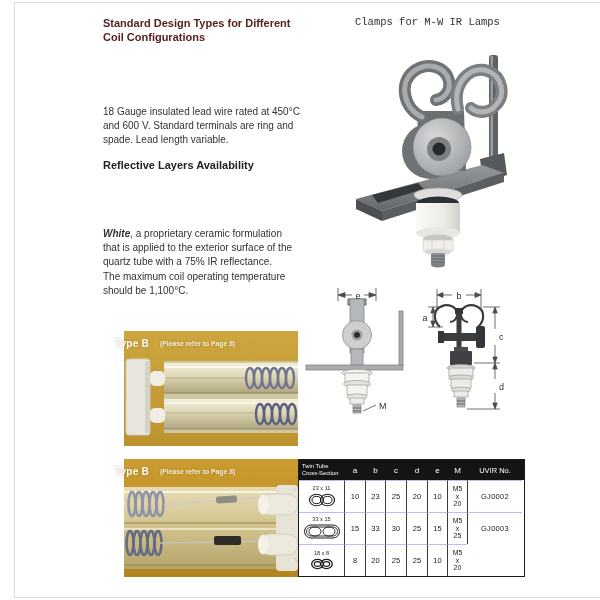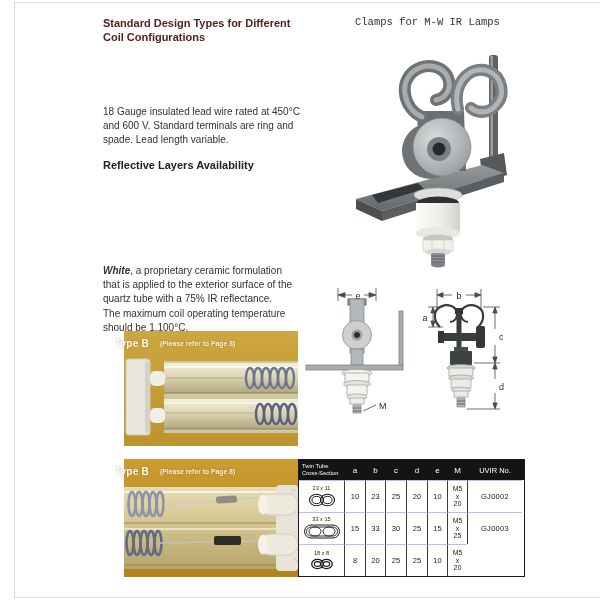--- a/index.html
+++ b/index.html
@@ -40,21 +40,21 @@
   <div class="abs h-main pre" style="left:88px;top:13px;width:235px;">Standard Design Types for Different
 Coil Configurations</div>
 
   <div class="abs body-txt pre" style="left:88px;top:102px;width:245px;">18 Gauge insulated lead wire rated at 450°C
 and 600 V.  Standard terminals are ring and
 spade.  Lead length variable.</div>
 
   <div class="abs h-sec" style="left:88px;top:155px;width:230px;">Reflective Layers Availability</div>
 
 
-  <div class="abs body-txt pre" style="left:88px;top:224px;width:255px;margin-top:37px;"><span class="lead">White</span><span>, a proprietary ceramic formulation
+  <div class="abs body-txt pre" style="left:88px;top:224px;width:255px;"><span class="lead">White</span><span>, a proprietary ceramic formulation
 that is applied to the exterior surface of the
 quartz tube with a 75% IR reflectance.
 The maximum coil operating temperature
 should be 1,100°C.</span></div>
 
   <div class="abs h-right" style="left:340px;top:13px;font-family:Liberation Mono, monospace;">Clamps for M-W IR Lamps</div>
 
   <div class="abs" style="left:337px;top:40px;">
     <svg width="186" height="226" viewBox="0 0 186 226">
       <defs>

